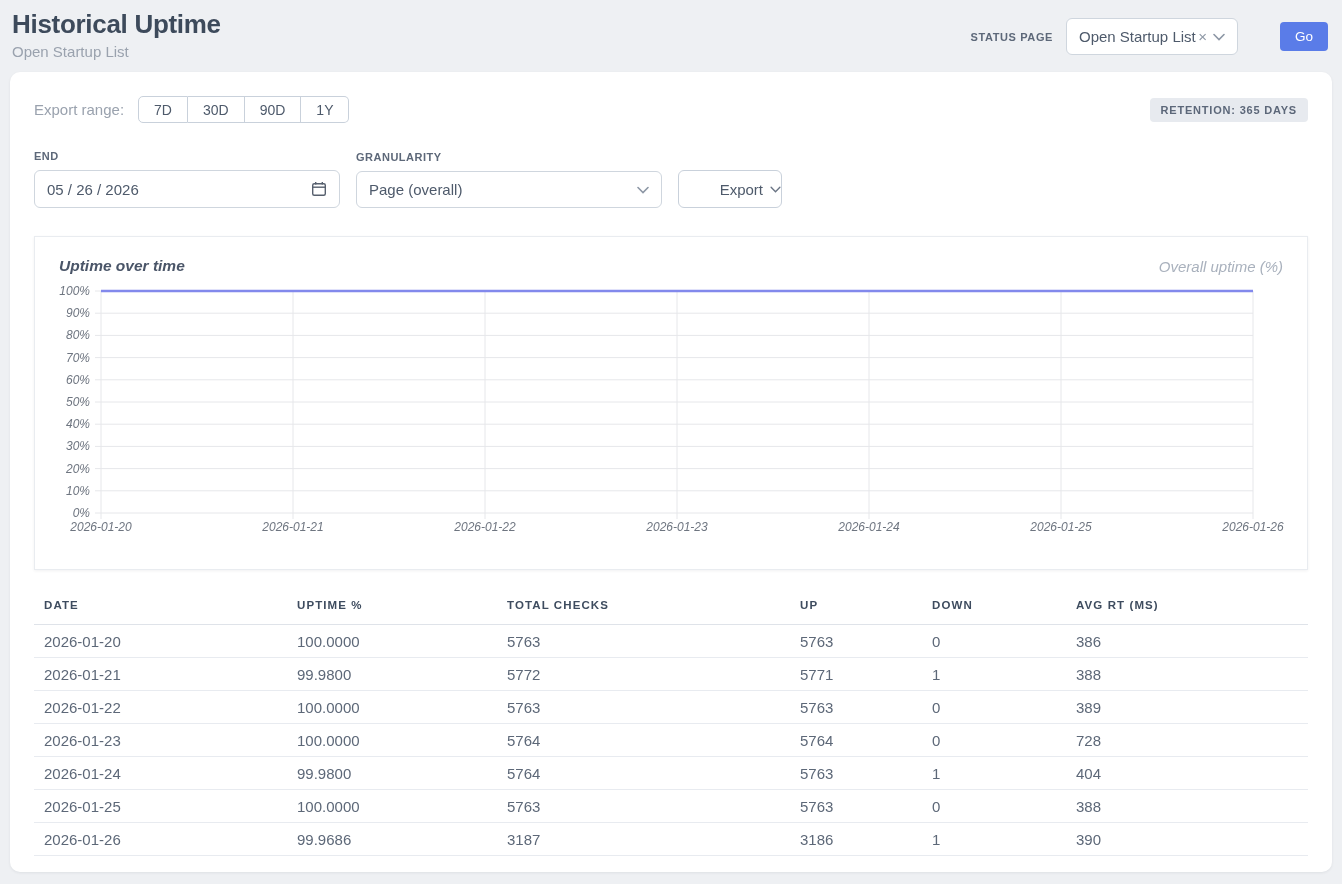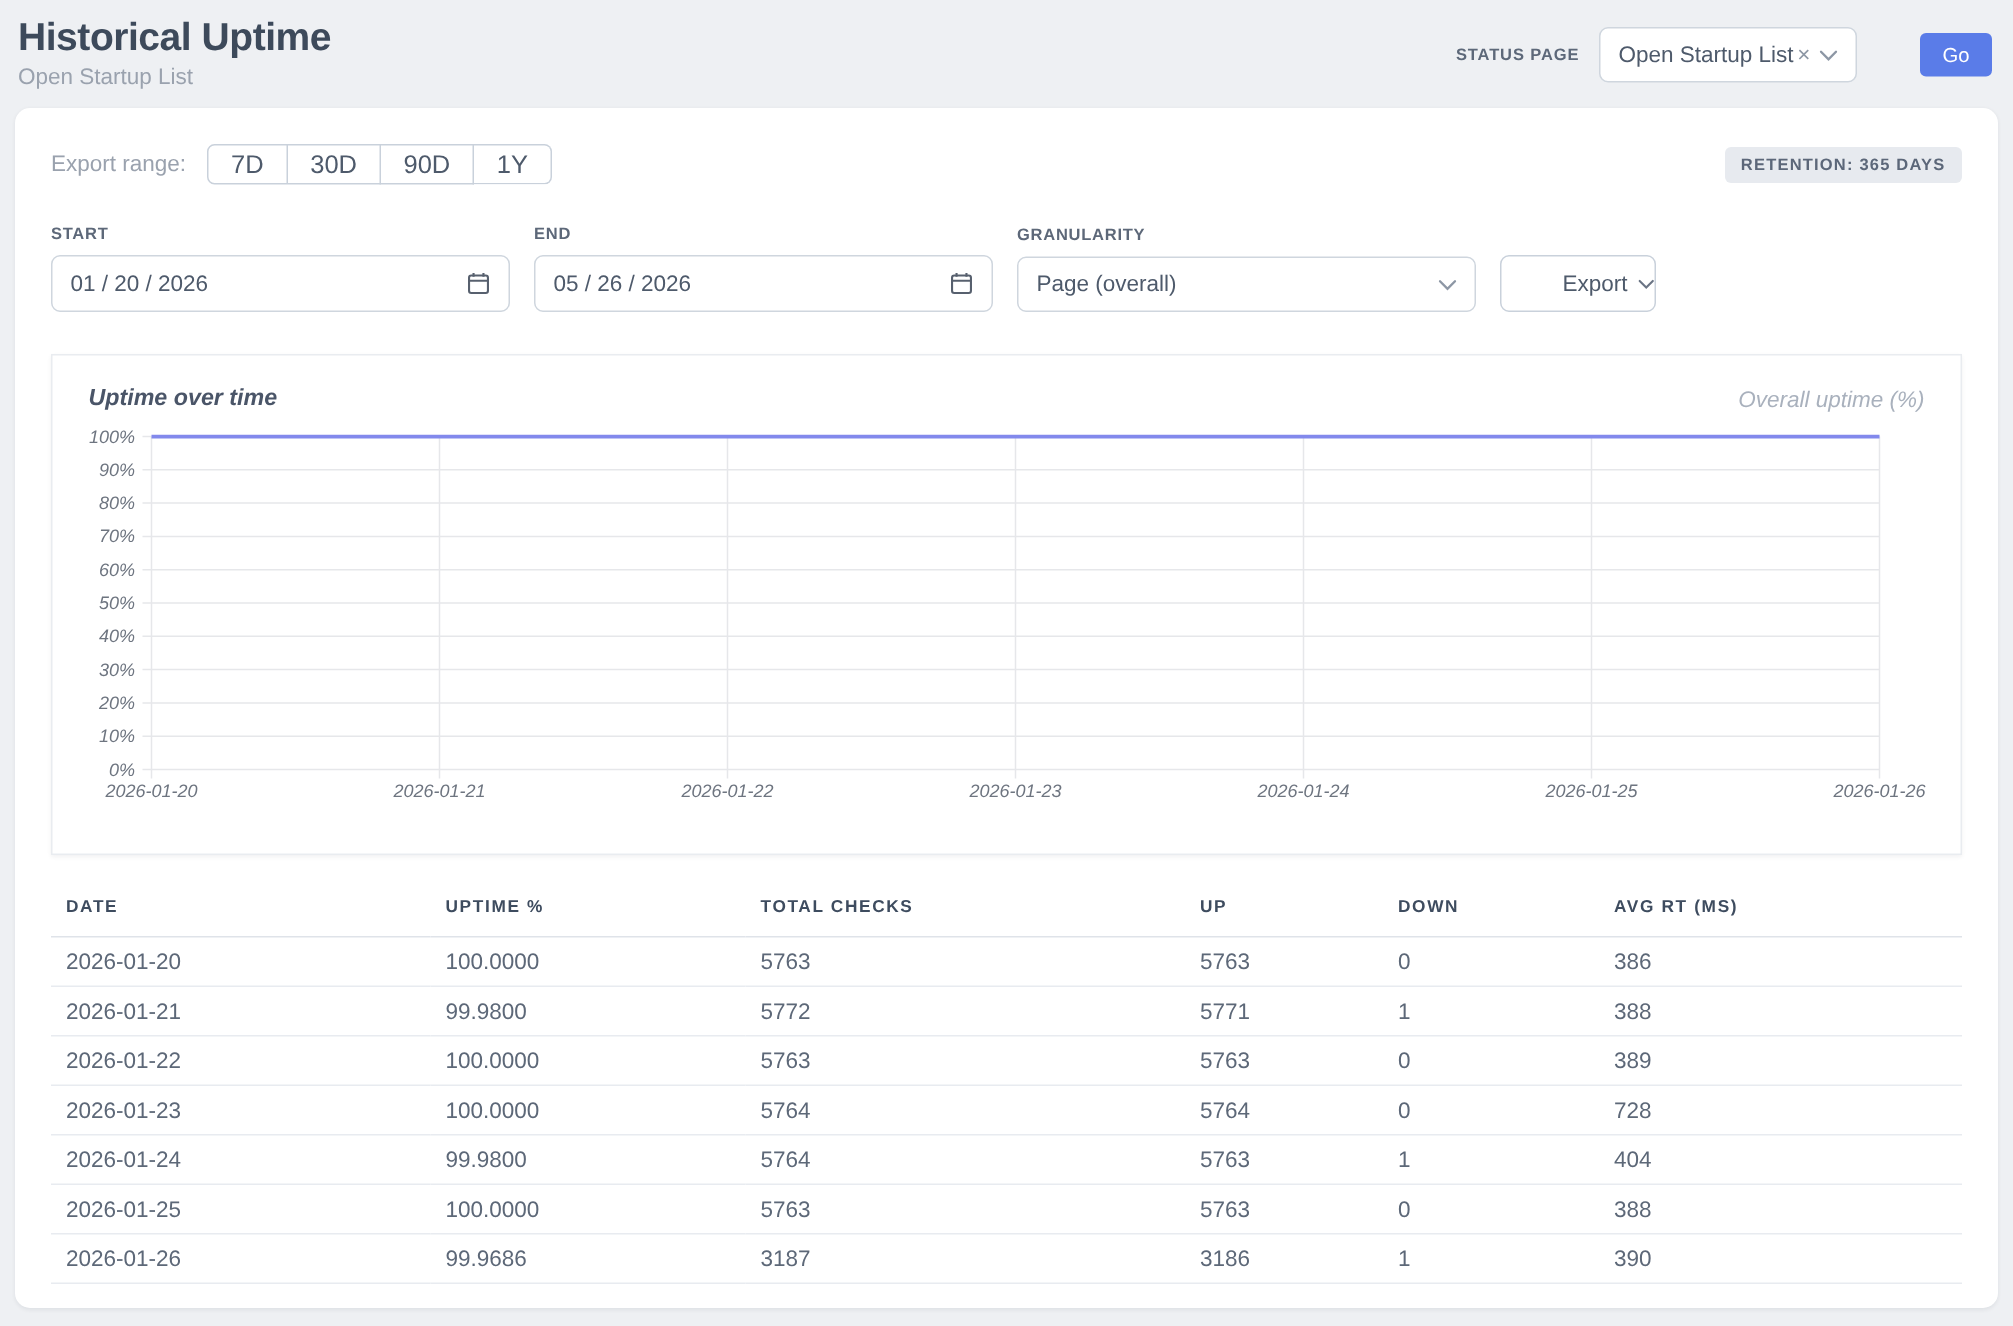--- a/index.html
+++ b/index.html
@@ -43,21 +43,21 @@
     box-shadow: 0 1px 3px rgba(16,24,40,0.07);
     height: 800px; padding: 24px;
   }
 
   
   .quick-row { display: flex; align-items: center; }
   .quick-label { font-size: 15px; color: #9aa2ae; margin-right: 14px; }
   .btn-group { display: flex; }
   .seg-btn {
     background: #fff; border: 1px solid #c9d1db; border-left-width: 0;
-    font-size: 17px; color: #4e5a6b; padding: 0 15px; height: 27px;
+    font-size: 14px; color: #4e5a6b; padding: 0 15px; height: 27px;
     font-family: inherit; cursor: pointer;
   }
   .seg-btn:first-child { border-left-width: 1px; border-radius: 5px 0 0 5px; }
   .seg-btn:last-child { border-radius: 0 5px 5px 0; }
   .badge {
     margin-left: auto; background: #e7eaef; color: #5c6779;
     font-size: 11px; font-weight: 600; letter-spacing: 0.8px;
     padding: 6px 11px; border-radius: 4px;
   }
 
@@ -132,32 +132,20 @@
     <div class="btn-group" id="quick-ranges">
         <button class="seg-btn">7D</button>
         <button class="seg-btn">30D</button>
         <button class="seg-btn">90D</button>
         <button class="seg-btn">1Y</button>
       </div>
     <span class="badge">RETENTION: 365 DAYS</span>
   </div>
 
   <div class="form-row">
-    <div class="field">
-      <span class="field-label">START</span>
-      <div class="input w-306">
-        <span>01 / 20 / 2026</span>
-        <svg width="16" height="16" viewBox="0 0 16 16" fill="none" stroke="#57606e" stroke-width="1.4">
-            <rect x="1.7" y="2.7" width="12.6" height="11.6" rx="1.5"></rect>
-            <line x1="1.7" y1="6.2" x2="14.3" y2="6.2"></line>
-            <line x1="4.7" y1="1" x2="4.7" y2="3.5"></line>
-            <line x1="11.3" y1="1" x2="11.3" y2="3.5"></line>
-          </svg>
-      </div>
-    </div>
     <div class="field">
       <span class="field-label">END</span>
       <div class="input w-306">
         <span>05 / 26 / 2026</span>
         <svg width="16" height="16" viewBox="0 0 16 16" fill="none" stroke="#57606e" stroke-width="1.4">
             <rect x="1.7" y="2.7" width="12.6" height="11.6" rx="1.5"></rect>
             <line x1="1.7" y1="6.2" x2="14.3" y2="6.2"></line>
             <line x1="4.7" y1="1" x2="4.7" y2="3.5"></line>
             <line x1="11.3" y1="1" x2="11.3" y2="3.5"></line>
           </svg>

